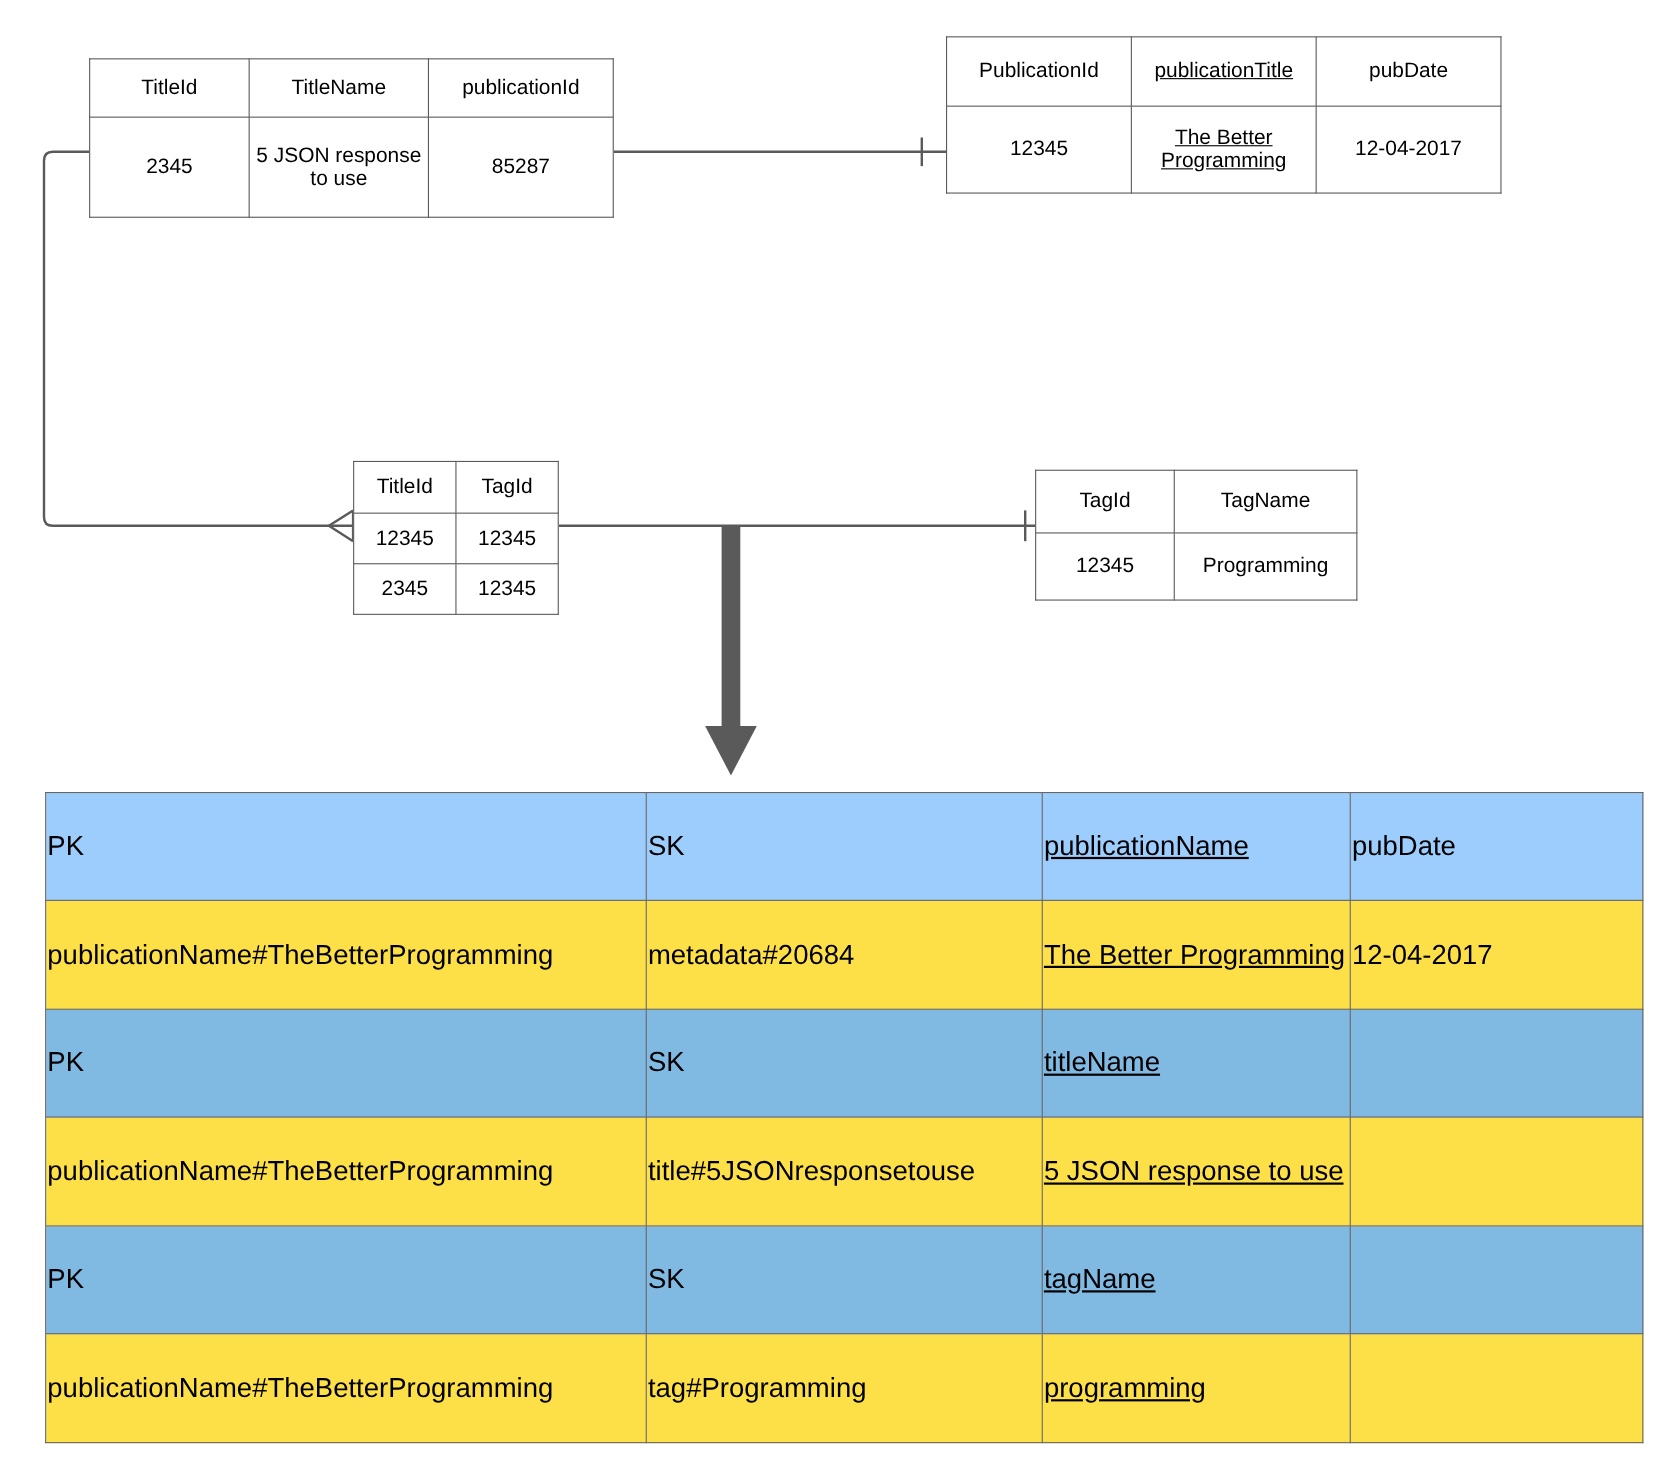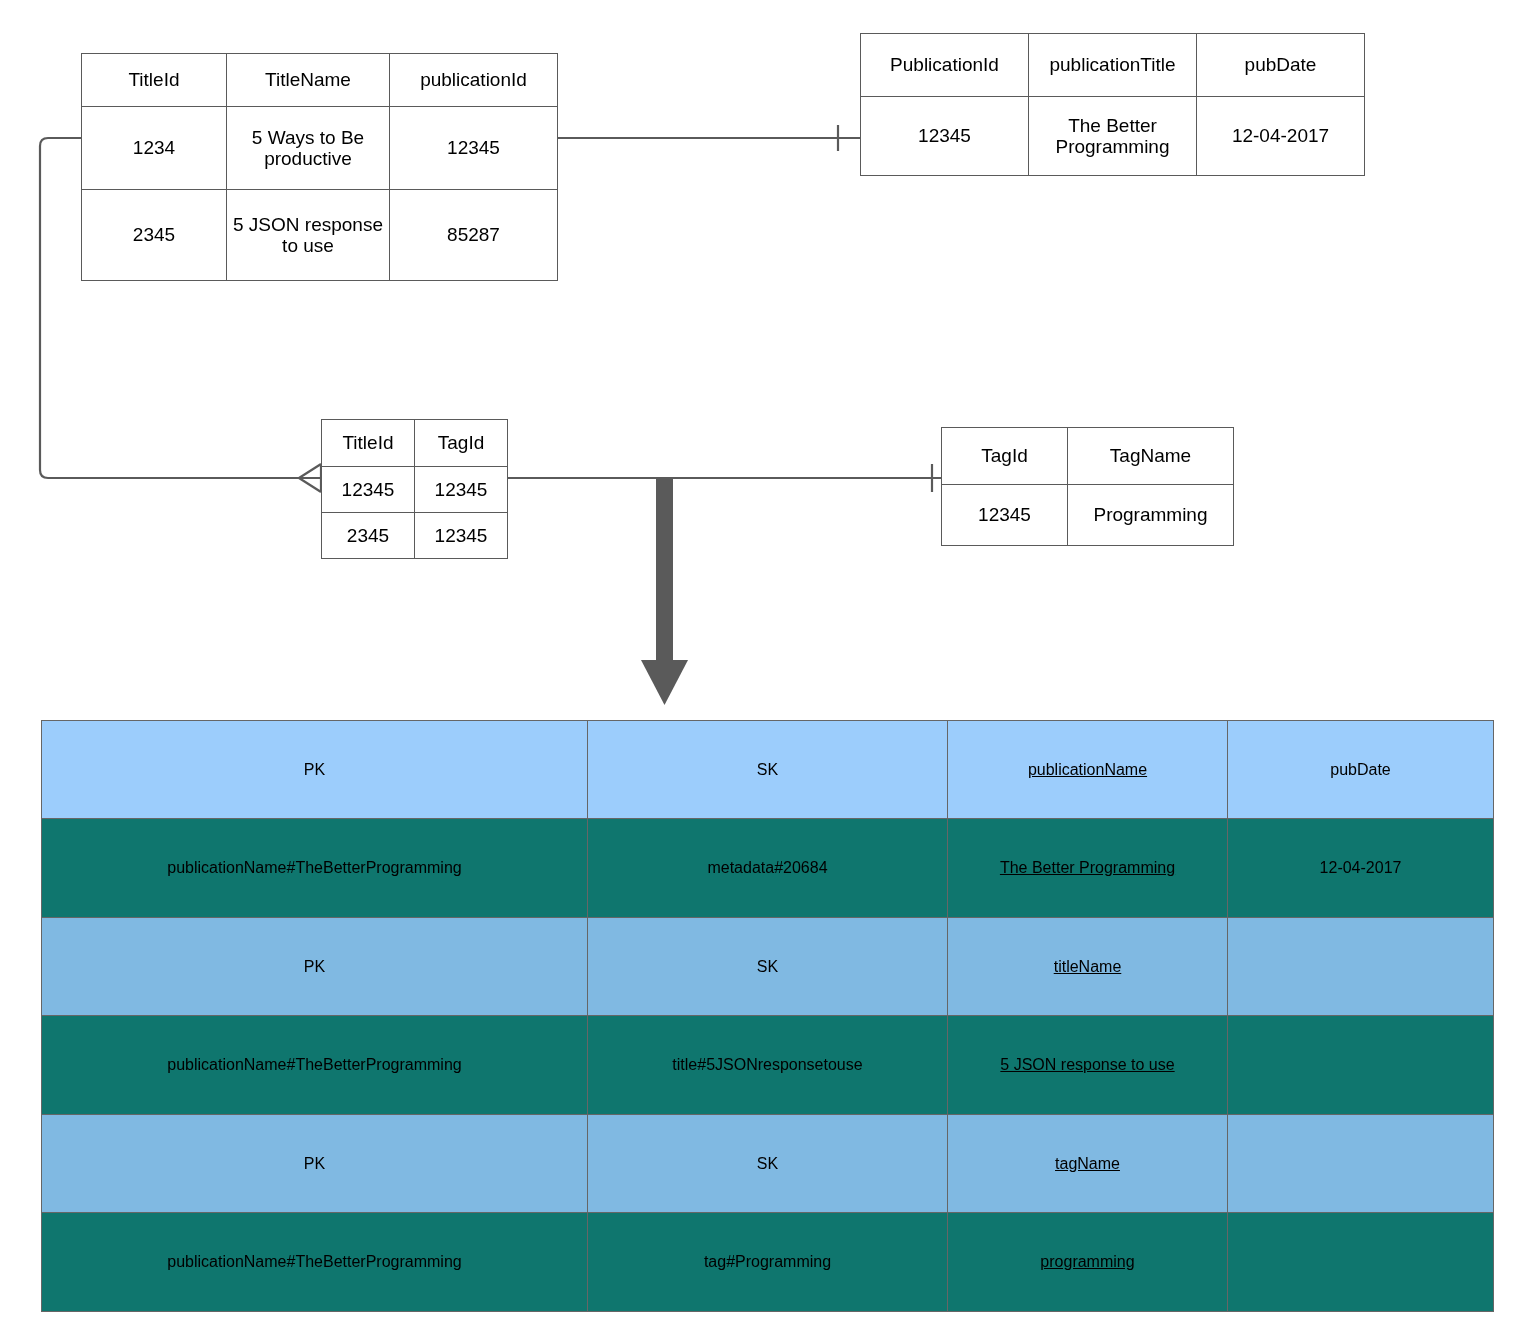--- a/index.html
+++ b/index.html
@@ -41,21 +41,21 @@
   
   #title-table   { left: 81px;  top: 53px; }
   #title-table td.c0 { width: 132px; height: 44px; }
   #title-table td.c1 { width: 150px; }
   #title-table td.c2 { width: 155px; }
   #title-table tr.r1 td { height: 74px; }
   #title-table tr.r2 td { height: 82px; }
 
   #publication-table { left: 860px; top: 33px; }
   #publication-table td.c0 { width: 155px; height: 54px; }
-  #publication-table td.c1 { width: 155px; }
+  #publication-table td.c1 { width: 155px; text-decoration: underline; }
   #publication-table td.c2 { width: 155px; }
   #publication-table tr.r1 td { height: 70px; }
 
   #titletag-table { left: 321px; top: 419px; }
   #titletag-table td.c0 { width: 80px; height: 38px; }
   #titletag-table td.c1 { width: 80px; }
   #titletag-table tr.r1 td,
   #titletag-table tr.r2 td { height: 37px; }
 
   #tag-table { left: 941px; top: 427px; }
@@ -76,32 +76,31 @@
     position: absolute;
     left: 41px;
     top: 720px;
     width: 1440px;
     border-collapse: collapse;
     table-layout: fixed;
     z-index: 3;
   }
   #single-table td {
     border: 1.4px solid #666666;
-    text-align: center;
     vertical-align: middle;
-    font-size: 16px;
+    font-size: 25px;
     color: #000;
   }
   #single-table td.k0 { width: 543px; }
   #single-table td.k1 { width: 357px; }
   #single-table td.k2 { width: 277px; text-decoration: underline; }
   #single-table td.k3 { width: 263px; }
   #single-table tr.header-light td { background: #9ccdfc; height: 95px; }
   #single-table tr.header-dark  td { background: #80b9e2; height: 95px; }
-  #single-table tr.data-row td   { background: #0f766e; height: 96px; }
+  #single-table tr.data-row td   { background: #fde047; height: 96px; }
 </style>
 </head>
 <body>
 
 <svg class="svg-layer" viewBox="0 0 1520 1340" xmlns="http://www.w3.org/2000/svg">
 
   <g>
     <path d="M 524 138 L 860 138" fill="none" stroke="#5a5a5a" stroke-width="2.2"></path>
 
     <path d="M 553 138 L 524 124 M 553 138 L 524 152 M 553 125 L 553 151" fill="none" stroke="#5a5a5a" stroke-width="2.2"></path>
@@ -126,25 +125,20 @@
     <path d="M 641 660 L 688 660 L 664.5 705 Z" fill="#5a5a5a"></path>
   </g>
 </svg>
 
 <table class="er-table" id="title-table">
   <tbody>
       <tr>
     <td class="c0 hdr">TitleId</td>
     <td class="c1 hdr">TitleName</td>
     <td class="c2 hdr">publicationId</td>
-  </tr>
-  <tr class="r1">
-    <td class="c0">1234</td>
-    <td class="c1">5 Ways to Be productive</td>
-    <td class="c2">12345</td>
   </tr>
   <tr class="r2">
     <td class="c0">2345</td>
     <td class="c1">5 JSON response to use</td>
     <td class="c2">85287</td>
   </tr>
 </tbody>
   </table>
 
 <table class="er-table" id="publication-table">

